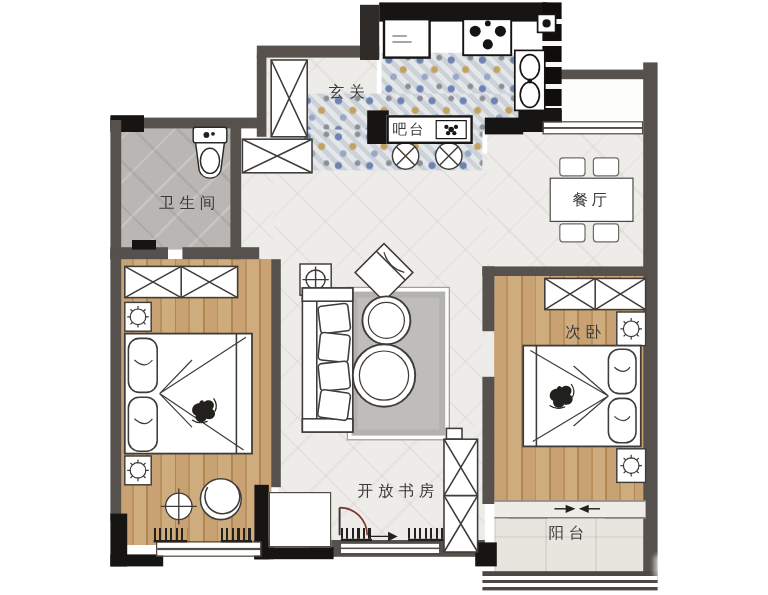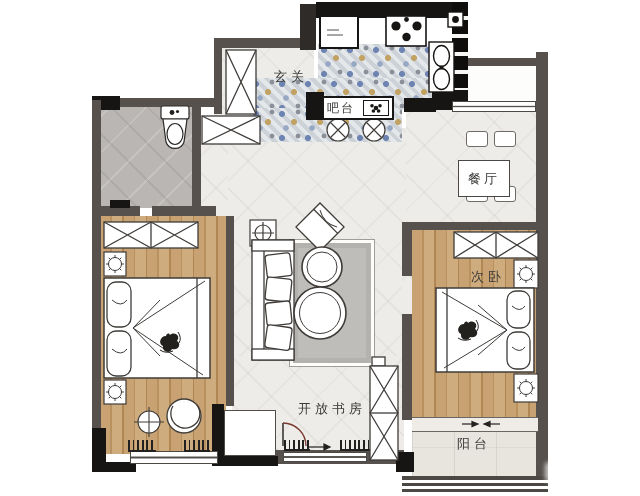--- a/index.html
+++ b/index.html
@@ -43,21 +43,21 @@
   .wall{position:absolute;background:#56514d;}
   .blk{position:absolute;background:#171513;}
   .win{position:absolute;background:linear-gradient(180deg,#fff 38%,#524e4a 44%,#524e4a 56%,#fff 62%);border:1.5px solid #4c4844;box-sizing:border-box;}
   .comb{position:absolute;background:repeating-linear-gradient(90deg,#23211f 0 1.8px,transparent 1.8px 4.6px);border-bottom:2px solid #23211f;}
   .lbl{position:absolute;font-size:13px;color:#3b3a38;letter-spacing:4px;text-align:center;white-space:nowrap;z-index:30;}
   .overlay{position:absolute;left:0;top:0;z-index:20;pointer-events:none;}
   .barbox{position:absolute;left:322px;top:96px;width:72px;height:24px;background:#fff;border:2px solid #191715;box-sizing:border-box;display:flex;align-items:center;justify-content:space-between;padding:0 3px;z-index:25;}
   .barbox .lbl-bar{font-size:12px;color:#3b3a38;letter-spacing:2px;}
   .bariconbox{width:26px;height:16px;border:1.5px solid #191715;box-sizing:border-box;display:flex;align-items:center;justify-content:center;background:#fff;}
   .chair{position:absolute;background:#fff;border:1.2px solid #6f6c68;border-radius:3px;box-sizing:border-box;z-index:15;}
-  .dtable{position:absolute;left:458px;top:148px;width:52px;height:37px;background:#fff;border:1.6px solid #4a4745;box-sizing:border-box;display:flex;align-items:center;justify-content:center;z-index:16;margin-top:12px;}
+  .dtable{position:absolute;left:458px;top:148px;width:70px;height:37px;background:#fff;border:1.6px solid #4a4745;box-sizing:border-box;display:flex;align-items:center;justify-content:center;z-index:16;}
   .striped{position:absolute;background:repeating-linear-gradient(180deg,#0f0e0d 0 14px,#f7f7f5 14px 18px);}
   .bedband{position:absolute;left:412px;top:417px;width:126px;height:15px;background:#efece7;border-top:1.5px solid #6a6661;border-bottom:1.5px solid #6a6661;box-sizing:border-box;z-index:12;}
   .rug{position:absolute;left:290px;top:240px;width:78px;height:120px;background:#b4b2af;border:3px solid #fdfdfc;outline:1px solid #a09e9a;z-index:10;}
   .rug-inner{position:absolute;left:5px;top:5px;right:5px;bottom:5px;background:#bfbdb9;}
   .bay{position:absolute;left:224px;top:410px;width:52px;height:46px;background:#fff;border:1.5px solid #504c48;box-sizing:border-box;z-index:11;}
   .wm{position:absolute;z-index:40;filter:blur(2px);}
 </style>
 </head>
 <body>
 
@@ -312,20 +312,21 @@
       <line x1="308" y1="447" x2="324" y2="447"></line>
         <polygon points="324,444 330,447 324,450"></polygon>
       <line x1="462" y1="424" x2="472" y2="424"></line>
         <polygon points="472,421.5 478,424 472,426.5"></polygon>
       <line x1="500" y1="424" x2="490" y2="424"></line>
         <polygon points="490,421.5 484,424 490,426.5"></polygon>
     </g>
   </svg>
 
   <div class="lbl" style="left:256px;top:68px;width:70px">玄关</div>
+  <div class="lbl" style="left:110px;top:160px;width:96px">卫生间</div>
   <div class="lbl" style="left:262px;top:400px;width:140px">开放书房</div>
   <div class="lbl" style="left:452px;top:268px;width:72px">次卧</div>
   <div class="lbl" style="left:438px;top:435px;width:72px">阳台</div>
 
   <div class="wm" style="left:552px;top:402px;width:76px;height:76px;border:7px solid rgba(255,255,255,.8);border-radius:50%;background:rgba(255,255,255,.35)"></div>
   <div class="wm" style="left:545px;top:462px;width:95px;height:20px;background:rgba(255,255,255,.65);border-radius:4px"></div>
 
 </div>
 
 </body></html>

